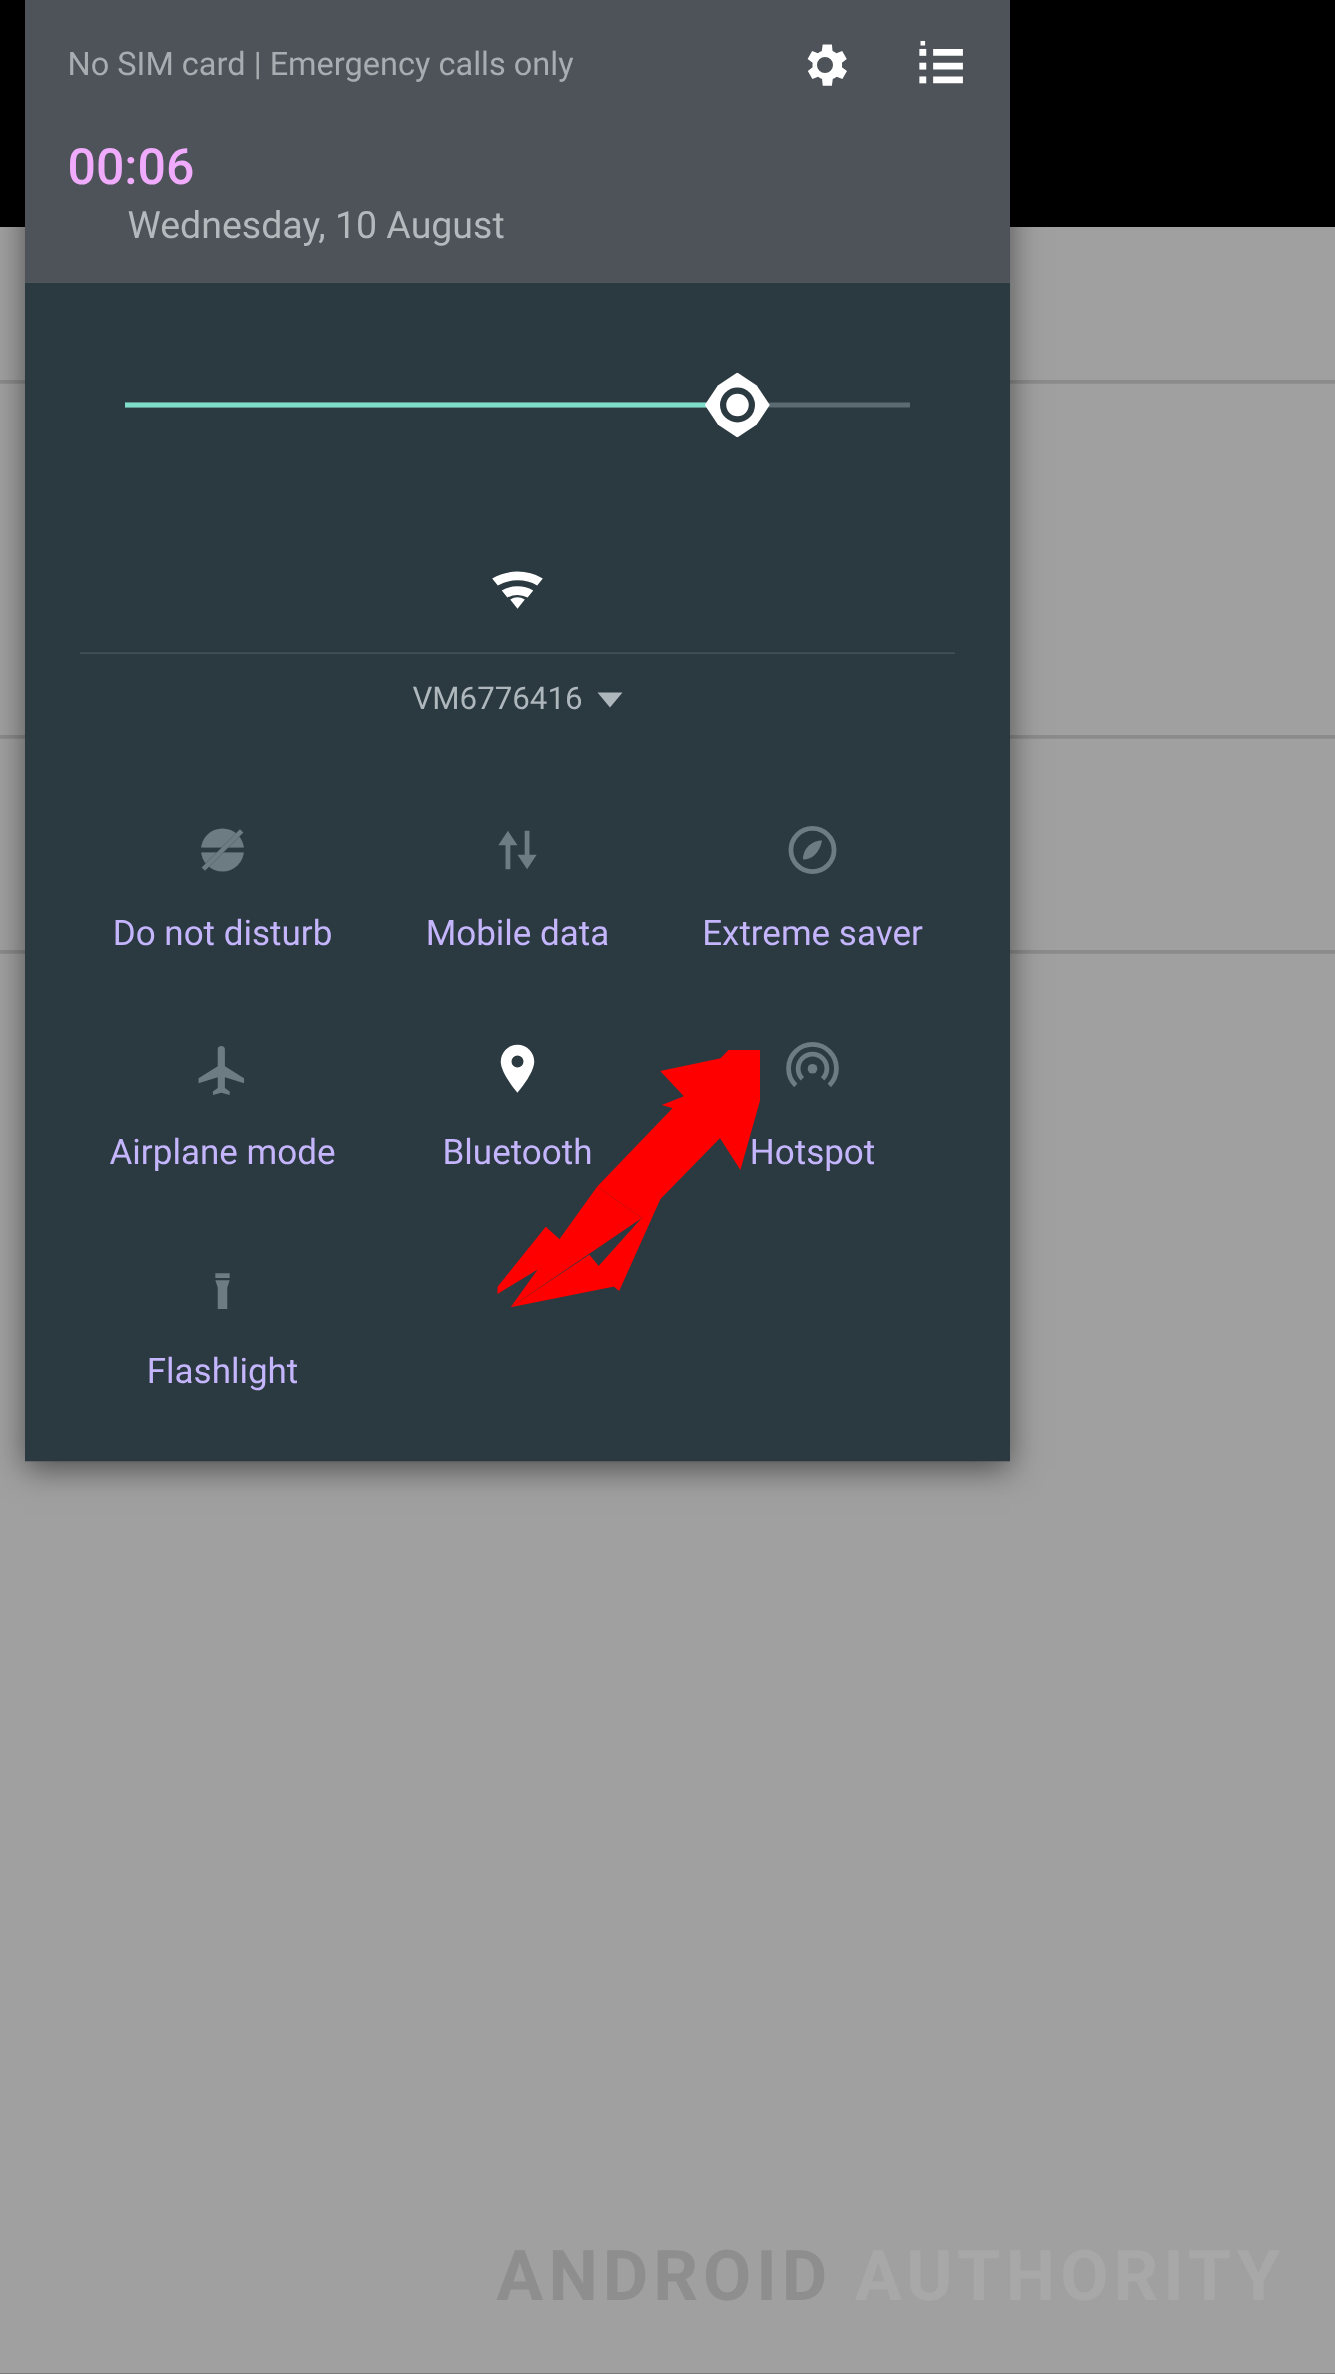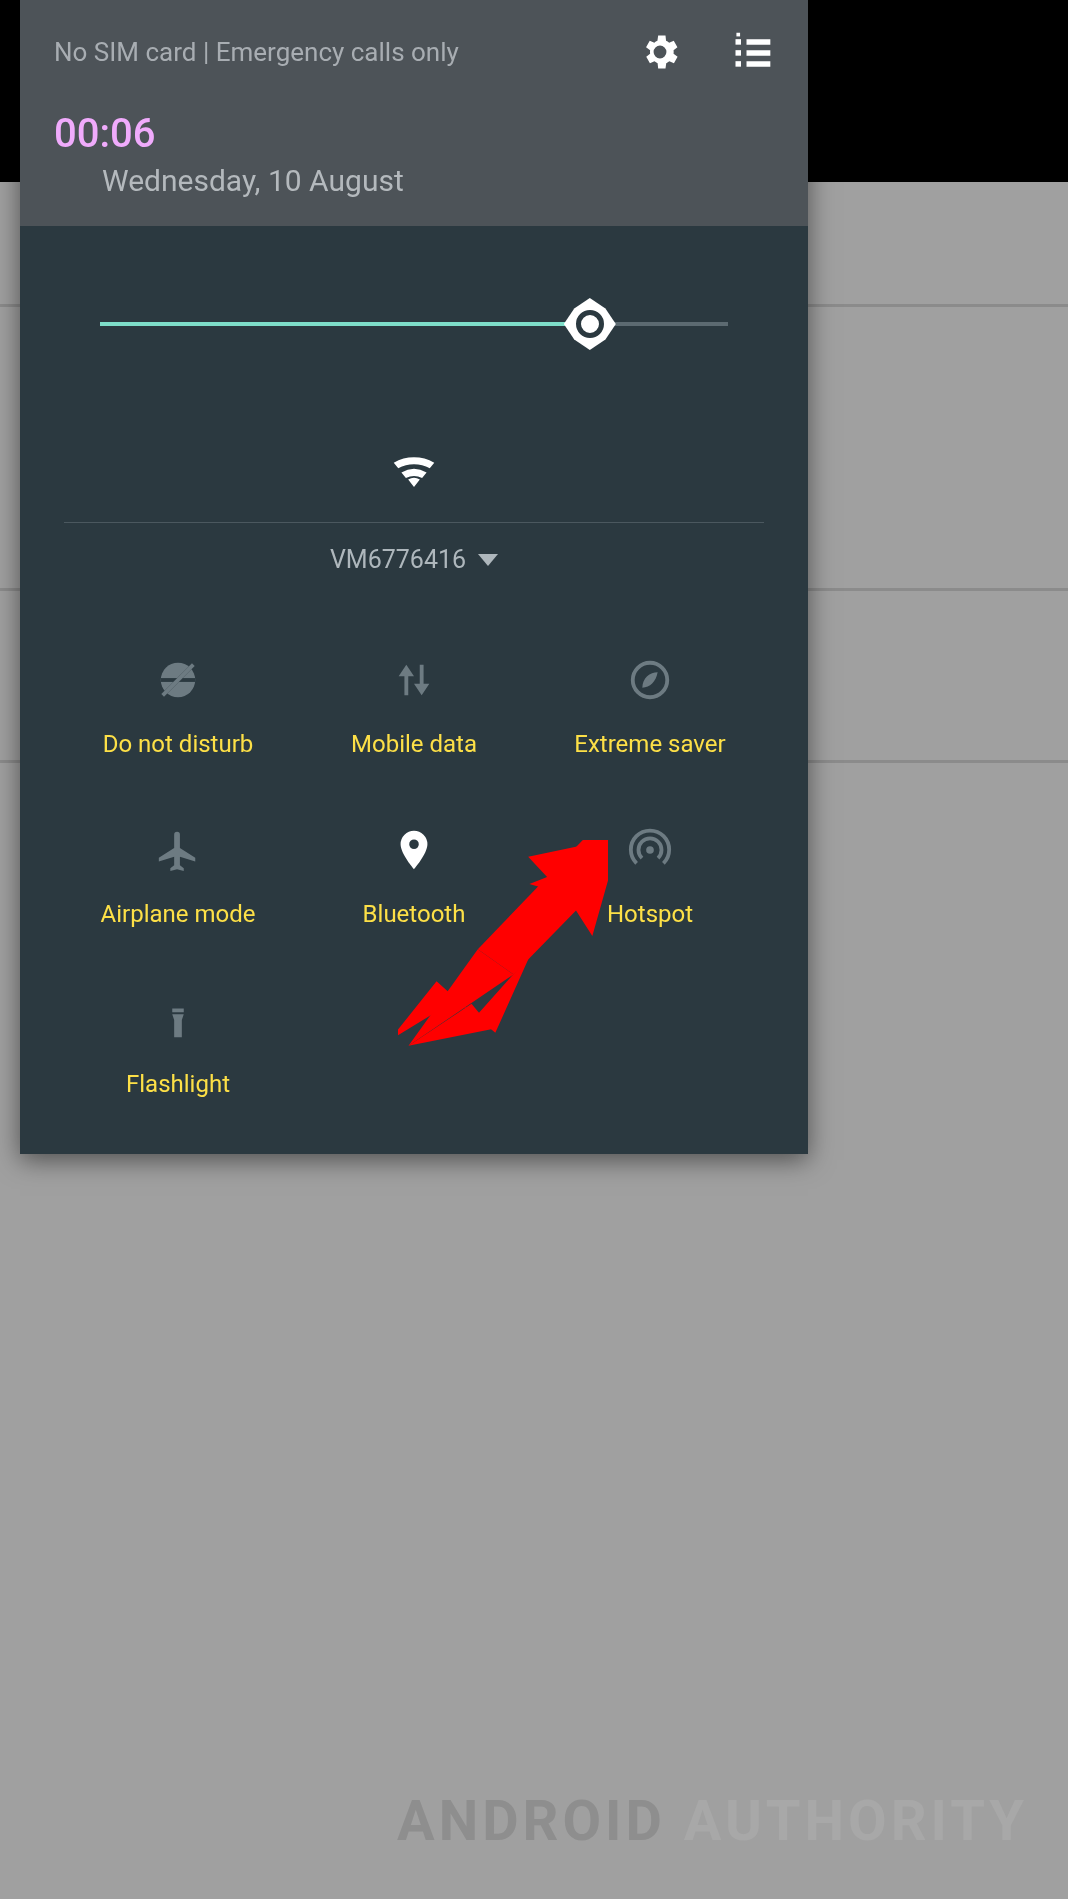--- a/index.html
+++ b/index.html
@@ -53,21 +53,21 @@
   .wide-tile .rule { border-top:1px solid #4b585f; margin:14px 4px 0 4px; }
   .wide-tile .lbl-row { display:flex; align-items:center; justify-content:center; gap:12px; margin-top:22px; color:#aeb7bc; font-size:25px; }
   .wide-tile .caret { width:0; height:0; border-left:10px solid transparent; border-right:10px solid transparent; border-top:12px solid #aeb7bc; }
 
   
   .tiles { display:grid; grid-template-columns:repeat(3,1fr); row-gap:64px; column-gap:0; padding:78px 40px 0 40px; }
   .tile { text-align:center; cursor:pointer; position:relative; }
   .tile .icon-slot { height:56px; display:flex; align-items:center; justify-content:center; }
   .tile svg { width:46px; height:46px; fill:#6d7b82; }
   .tile.active svg { fill:#fff; }
-  .tile .lbl { color:#fde047; font-size:24px; margin-top:22px; }
+  .tile .lbl { color:#c4b5fd; font-size:28px; margin-top:22px; }
 
   
   .arrow {
     position:absolute; pointer-events:none;
     left:398px; top:840px; width:210px; height:210px;
   }
   .arrow svg { width:100%; height:100%; }
 </style>
 </head>
 <body>

